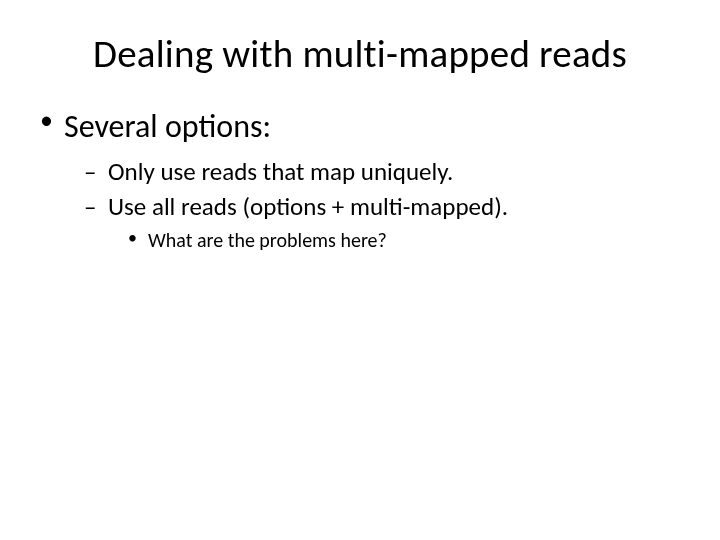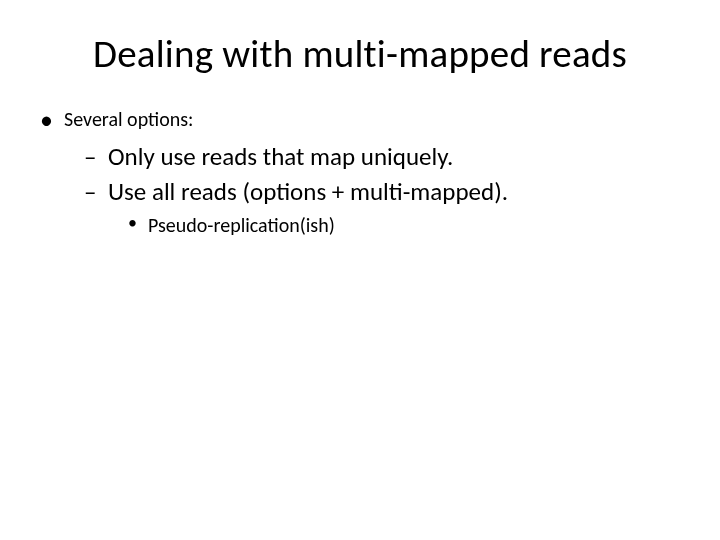--- a/index.html
+++ b/index.html
@@ -18,21 +18,21 @@
     padding: 20px 40px 40px 40px;
   }
   .title {
     font-size: 39px;
     font-weight: 400;
     text-align: center;
     margin: 10px 0 30px 0;
     letter-spacing: 0.2px;
   }
   .level1 {
-    font-size: 20px;
+    font-size: 32px;
     margin: 0 0 10px 0;
     padding-left: 24px;
     position: relative;
   }
   .level1::before {
     content: "•";
     position: absolute;
     left: 0;
     top: 0;
     font-size: 26px;
@@ -77,16 +77,16 @@
 <div class="slide">
   <div class="title">Dealing with multi-mapped reads</div>
 
   <div class="level1">Several options:</div>
 
   <div class="level2-group">
     <div class="level2">Only use reads that map uniquely.</div>
     <div class="level2">Use all reads (options + multi-mapped).</div>
 
     <div class="level3-group">
-      <div class="level3">Pseudo-replication(ish)</div>
+      <div class="level3">What are the problems here?</div>
     </div>
   </div>
 </div>
 
 </body></html>

